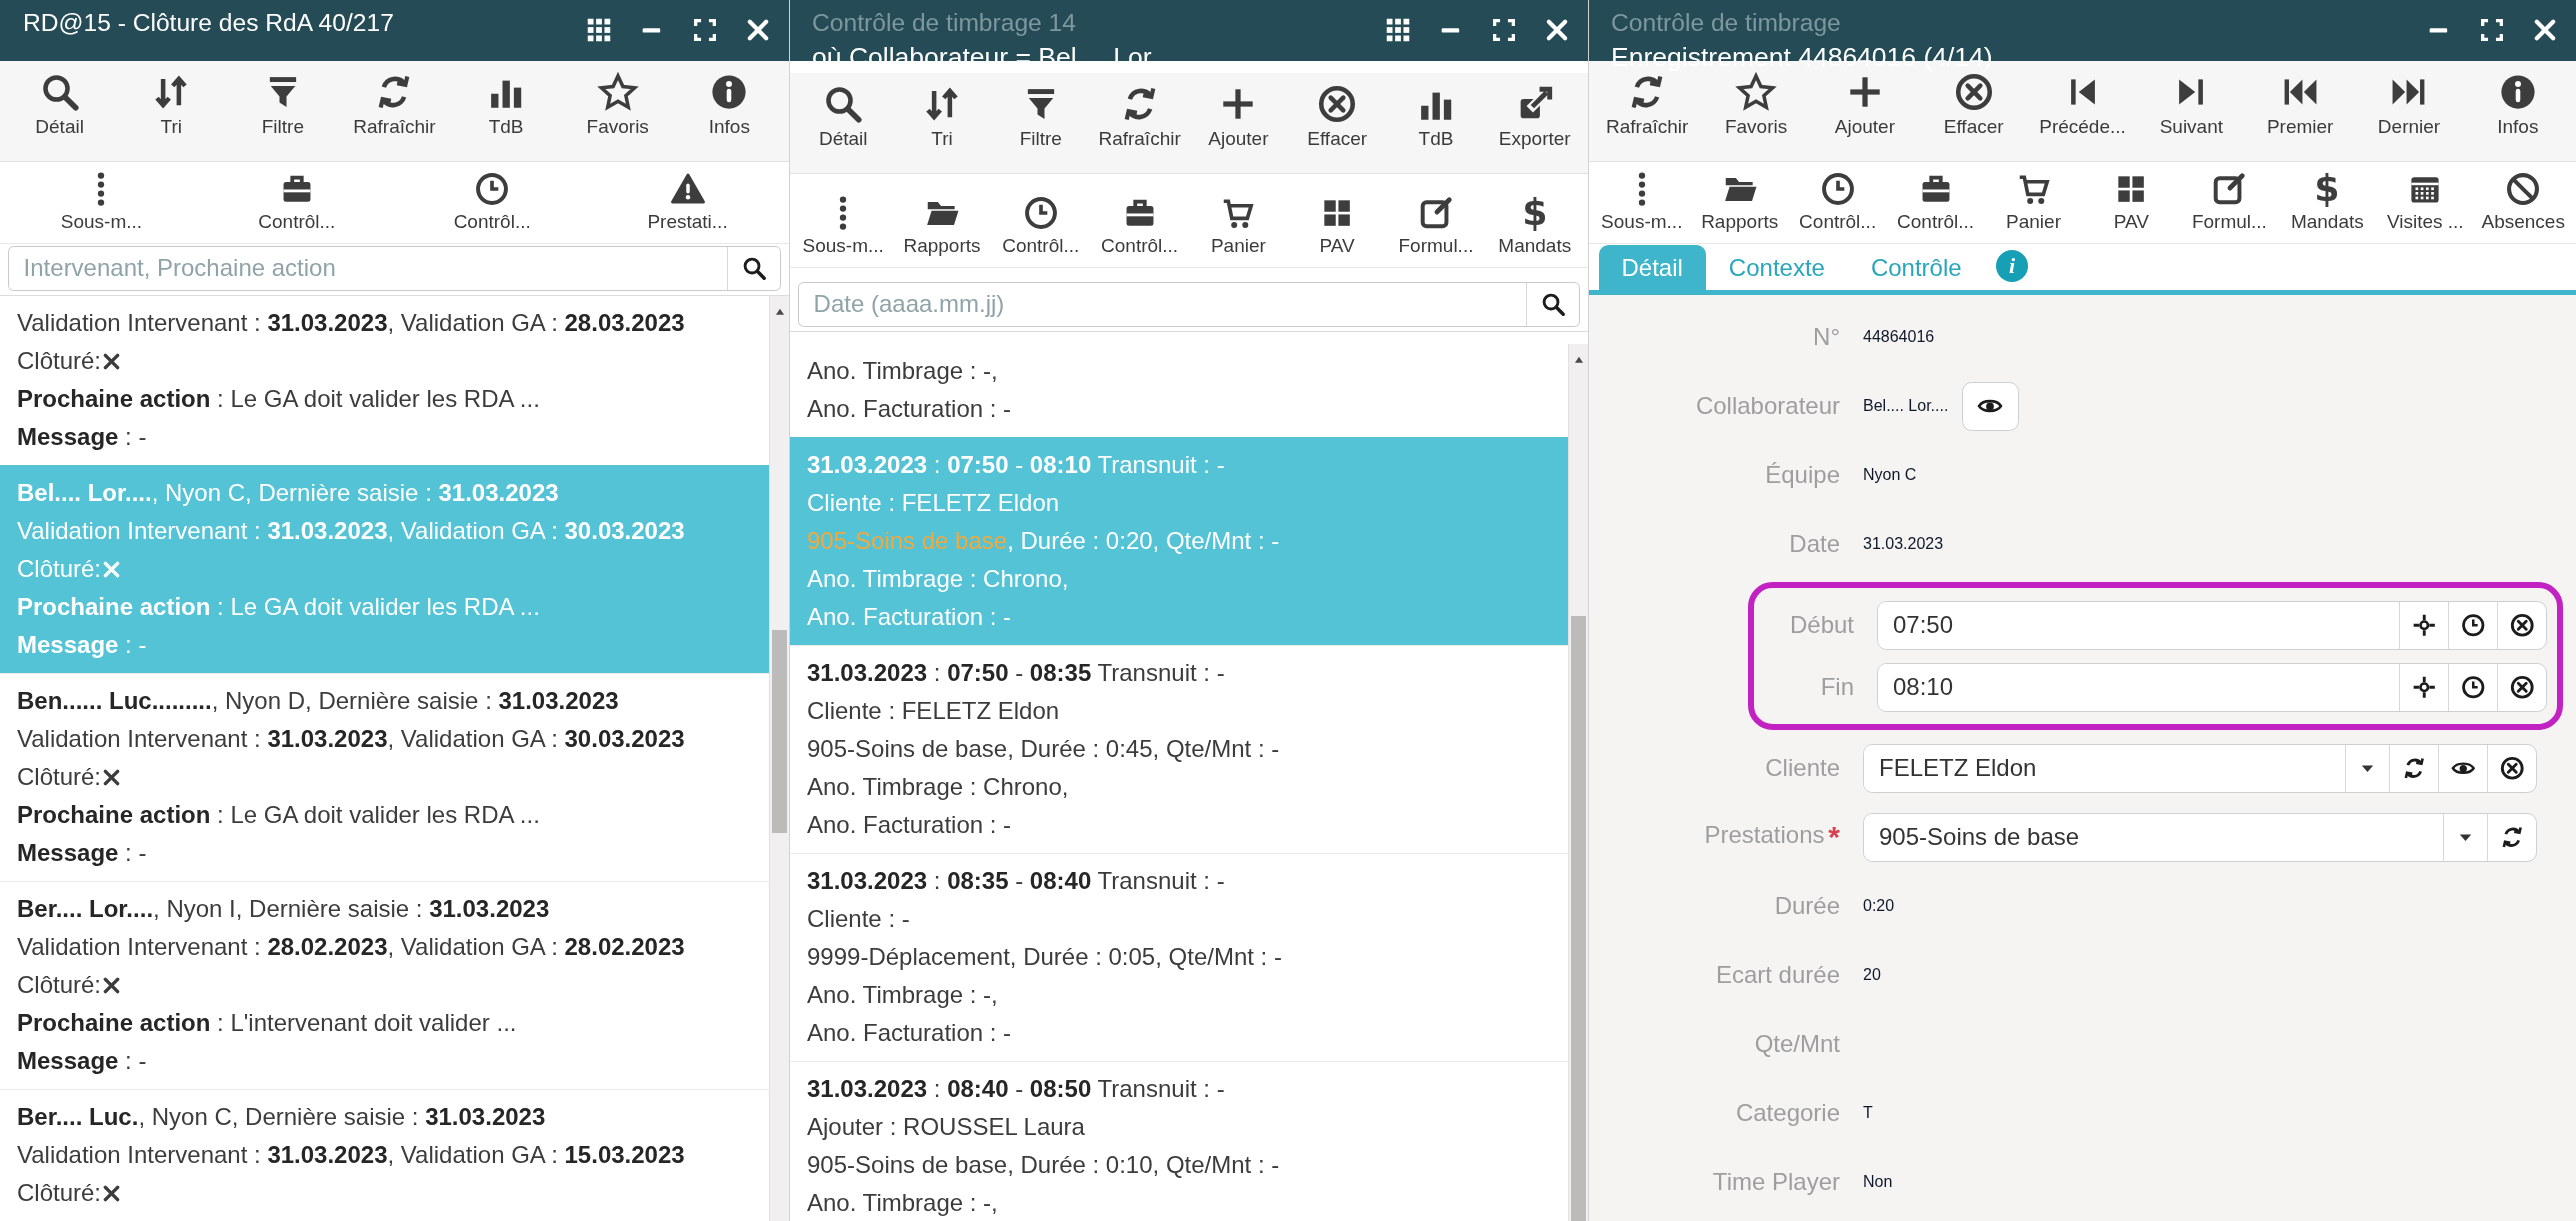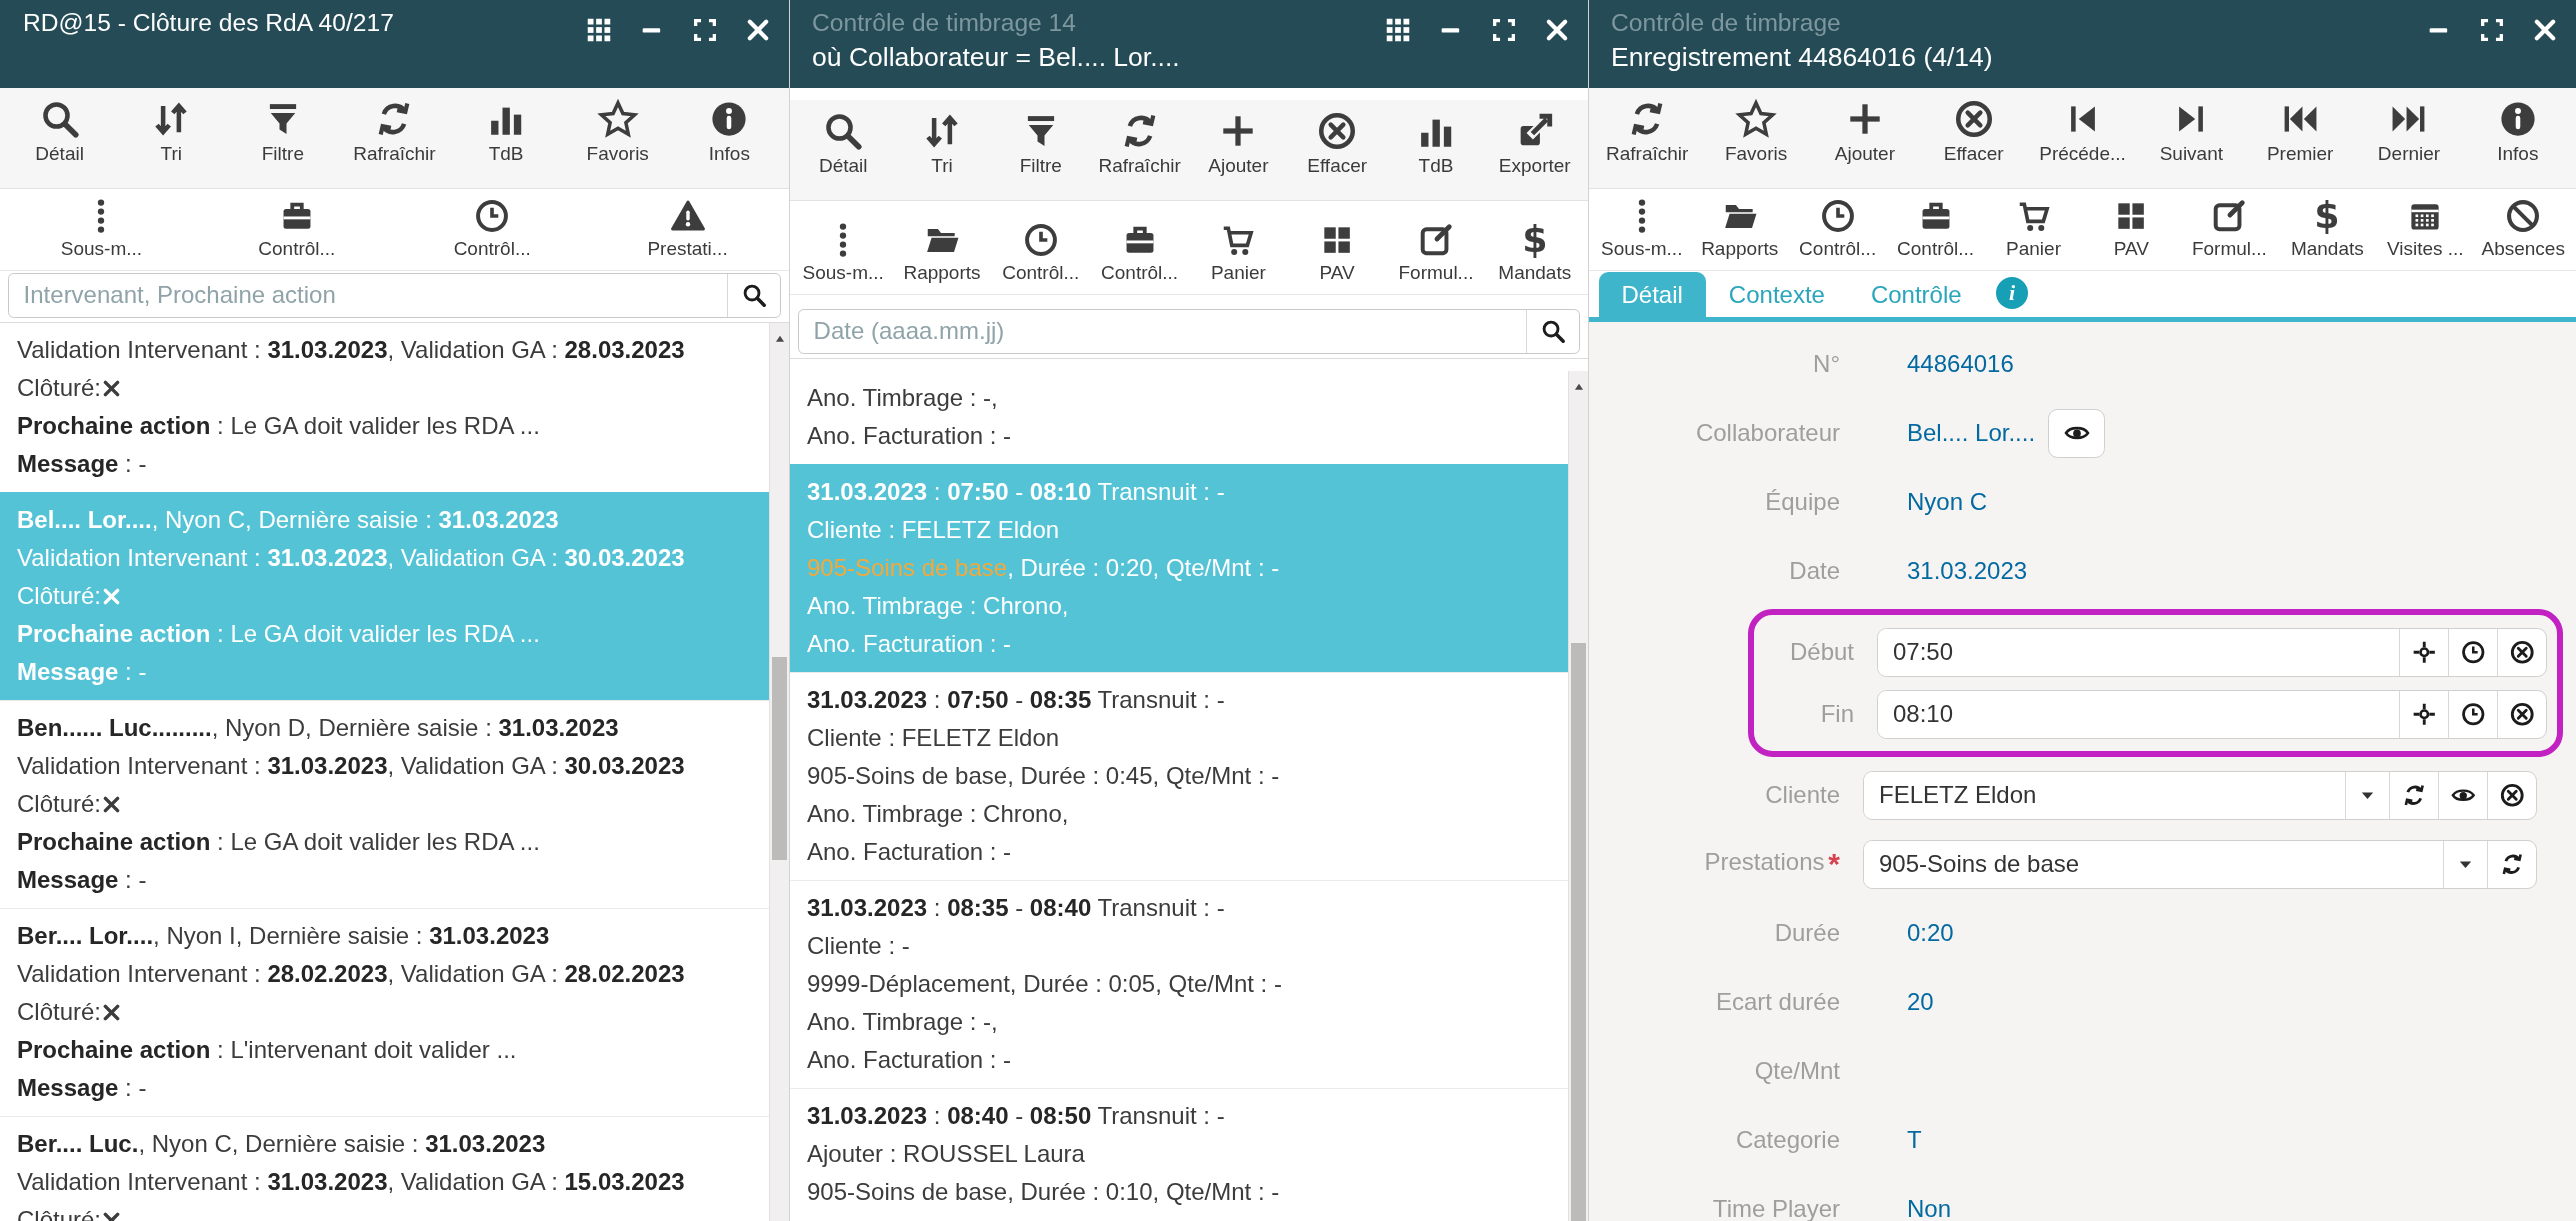--- a/index.html
+++ b/index.html
@@ -8,21 +8,21 @@
   .app { width:2576px; height:1221px; display:flex; background:#fff; overflow:hidden; }
 
   
   .panel { height:100%; display:flex; flex-direction:column; overflow:hidden; background:#fff; position:relative; }
   .p-left { width:789px; }
   .p-mid  { width:799px;gap:12px; }
   .p-right{ width:988px; }
   .panel + .panel { border-left:1.9px solid #d2d2d2; }
 
   
-  .titlebar { height:88px; background:#254c56; color:#fff; padding:5.7px 161px 0 23px; position:relative; flex:0 0 auto; }
+  .titlebar { height:61px; background:#254c56; color:#fff; padding:5.7px 161px 0 23px; position:relative; flex:0 0 auto; }
   .panel + .panel .titlebar { margin-left:-1.9px; border-left:1.9px solid #142e36; }
   .tl1 { font-size:24.6px; line-height:34px; white-space:nowrap; overflow:hidden; }
   .tl1.muted { color:#7e979f; }
   .tl2 { font-size:26.5px; line-height:35px; white-space:nowrap; overflow:hidden; }
   .winicons { position:absolute; top:14px; right:15px; display:flex; gap:21px; align-items:center; }
   .winbtn { width:32px; height:32px; display:flex; align-items:center; justify-content:center; color:#fff; cursor:default; }
   .winbtn .icon { width:28px; height:28px; }
   .winbtn .i-grid { width:30px; height:30px; }
 
   
@@ -67,21 +67,21 @@
   .tabsrow { display:flex; align-items:flex-end; background:#fff; border-bottom:5.7px solid #3eb5ca; height:51px; padding-left:9.5px; flex:0 0 auto; }
   .tab { font-size:24px; padding:0 23px; height:45px; display:flex; align-items:center; color:#2aa6bc; border-radius:9.5px 9.5px 0 0; white-space:nowrap; }
   .tab.active { background:#3eb5ca; color:#fff; }
   .tab-info { width:32px; height:32px; border-radius:50%; background:#179fb6; color:#fff; display:flex; align-items:center; justify-content:center; margin:0 0 7.6px 11.4px; font-size:22px; font-weight:bold; font-style:italic; font-family:"Liberation Serif", serif; flex:0 0 auto; }
 
   
   .formarea { flex:1 1 auto; background:#f5f4f3; padding-top:7.6px; overflow:hidden; }
   .frow { display:flex; align-items:center; height:69px; }
   .flabel { width:274px; padding-right:23px; text-align:right; color:#9e9e9e; font-size:24px; white-space:nowrap; flex:0 0 auto; }
   .req { color:#d8414f; font-size:30px; font-weight:bold; margin-left:3.8px; vertical-align:-3.8px; }
-  .fvalue { font-size:24px; color:#0369a1; white-space:nowrap;margin-left:44px; }
+  .fvalue { font-size:16px; color:#0f172a; white-space:nowrap; }
   .fgroup { display:flex; width:674px; height:49px; background:#fff; border:1.9px solid #cfcfcf; border-radius:9.5px; overflow:hidden; align-items:stretch; flex:0 0 auto; }
   .fgroup .ftext { flex:1; min-width:0; display:flex; align-items:center; padding:0 15px; font-size:24px; color:#333; border:none; outline:none; background:#fff; font-family:inherit; }
   .fgroup .cell { width:49px; border-left:1.9px solid #d8d8d8; display:flex; align-items:center; justify-content:center; color:#1c1c1c; flex:0 0 auto; }
   .fgroup .cell .icon { width:26.5px; height:26.5px; }
   .fgroup .cell.caret { width:44px; color:#333; }
   .fgroup .cell.caret .icon { width:21px; height:21px; }
   .eyebtn { width:57px; height:49px; border:1.9px solid #cfcfcf; border-radius:9.5px; background:#fff; display:flex; align-items:center; justify-content:center; margin-left:13.2px; color:#1c1c1c; flex:0 0 auto; }
   .eyebtn .icon { width:28px; height:28px; }
   .hl-box { margin:3.8px 13.2px 3.8px 159px; border:6.6px solid #c122c1; border-radius:24.6px; padding:5.7px 9.5px 5.7px 0; }
   .hl-box .frow { height:62px;padding-left:11px; }

